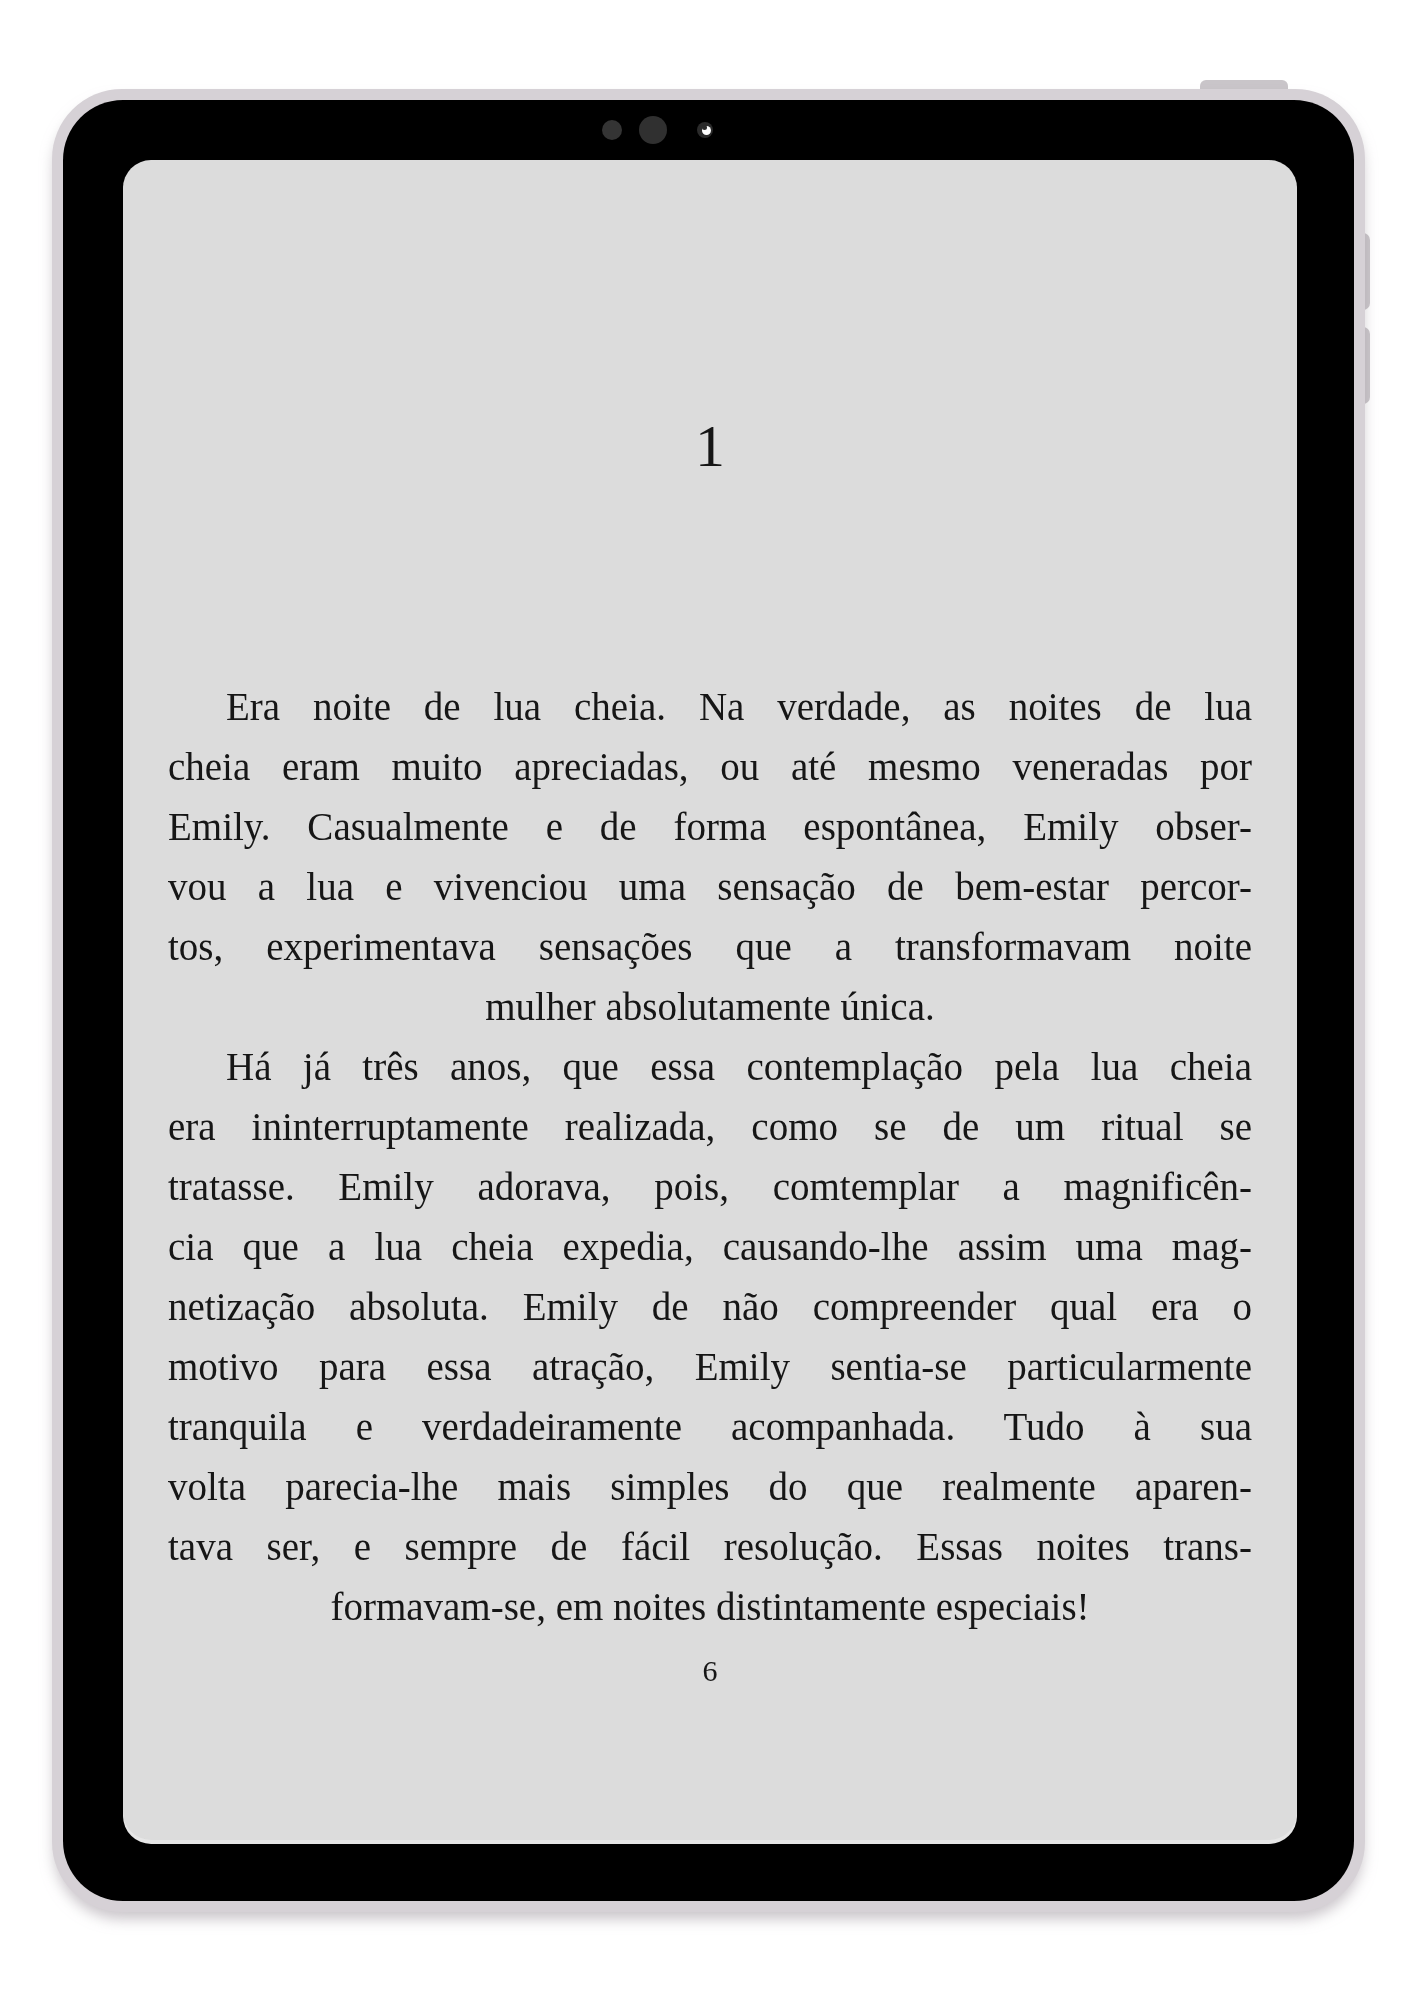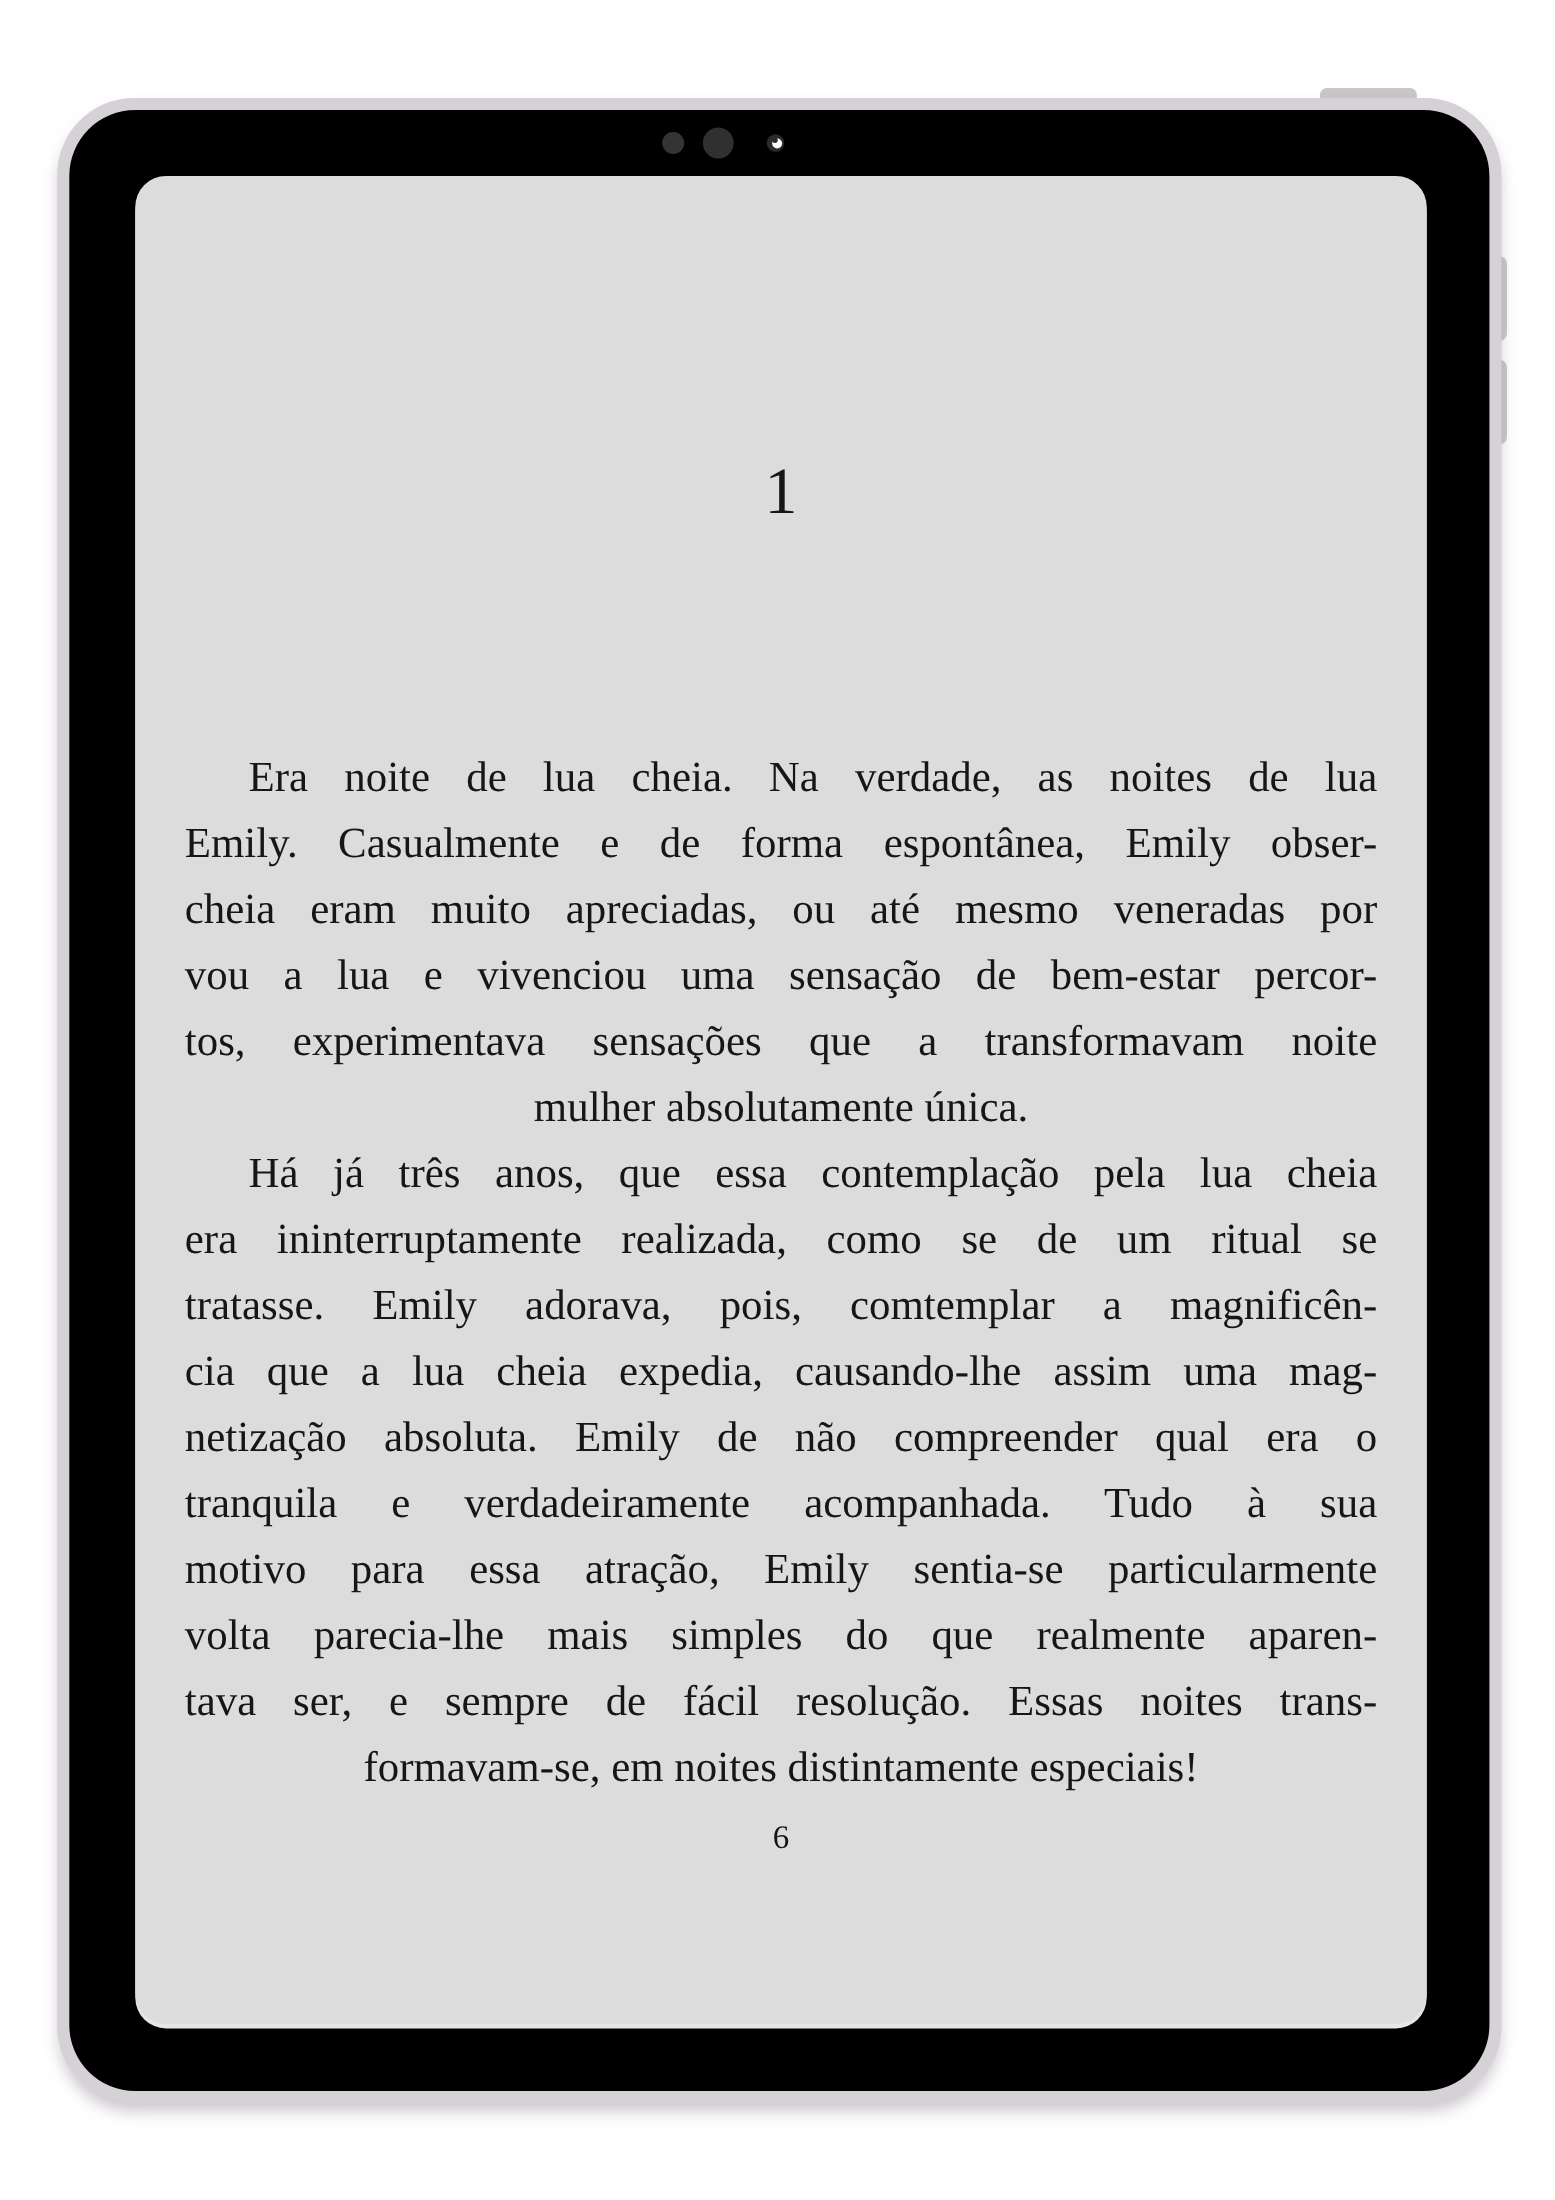--- a/index.html
+++ b/index.html
@@ -82,32 +82,32 @@
           <div class="glint"></div>
           <div class="pupil"></div>
         </div>
       </div>
 
       <div class="screen">
         <div class="chapter">1</div>
 
         <div class="bookbody" id="bookbody">
             <div class="line mid first">Era noite de lua cheia. Na verdade, as noites de lua</div>
+            <div class="line mid">cheia eram muito apreciadas, ou até mesmo veneradas por</div>
             <div class="line mid">Emily. Casualmente e de forma espontânea, Emily obser-</div>
-            <div class="line mid">cheia eram muito apreciadas, ou até mesmo veneradas por</div>
             <div class="line mid">vou a lua e vivenciou uma sensação de bem-estar percor-</div>
             <div class="line mid">tos, experimentava sensações que a transformavam noite</div>
             <div class="line end">mulher absolutamente única.</div>
             <div class="line mid first">Há já três anos, que essa contemplação pela lua cheia</div>
             <div class="line mid">era ininterruptamente realizada, como se de um ritual se</div>
             <div class="line mid">tratasse. Emily adorava, pois, comtemplar a magnificên-</div>
             <div class="line mid">cia que a lua cheia expedia, causando-lhe assim uma mag-</div>
             <div class="line mid">netização absoluta. Emily de não compreender qual era o</div>
+            <div class="line mid">motivo para essa atração, Emily sentia-se particularmente</div>
             <div class="line mid">tranquila e verdadeiramente acompanhada. Tudo à sua</div>
-            <div class="line mid">motivo para essa atração, Emily sentia-se particularmente</div>
             <div class="line mid">volta parecia-lhe mais simples do que realmente aparen-</div>
             <div class="line mid">tava ser, e sempre de fácil resolução. Essas noites trans-</div>
             <div class="line end">formavam-se, em noites distintamente especiais!</div>
           </div>
 
         <div class="pagenum">6</div>
       </div>
 
     </div>
   </div>

